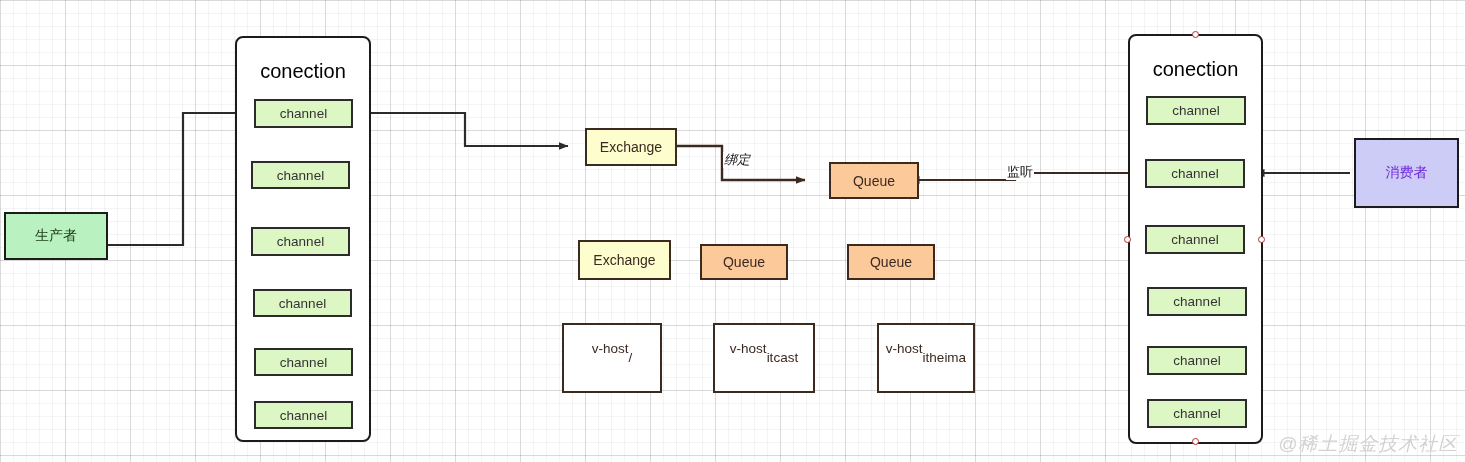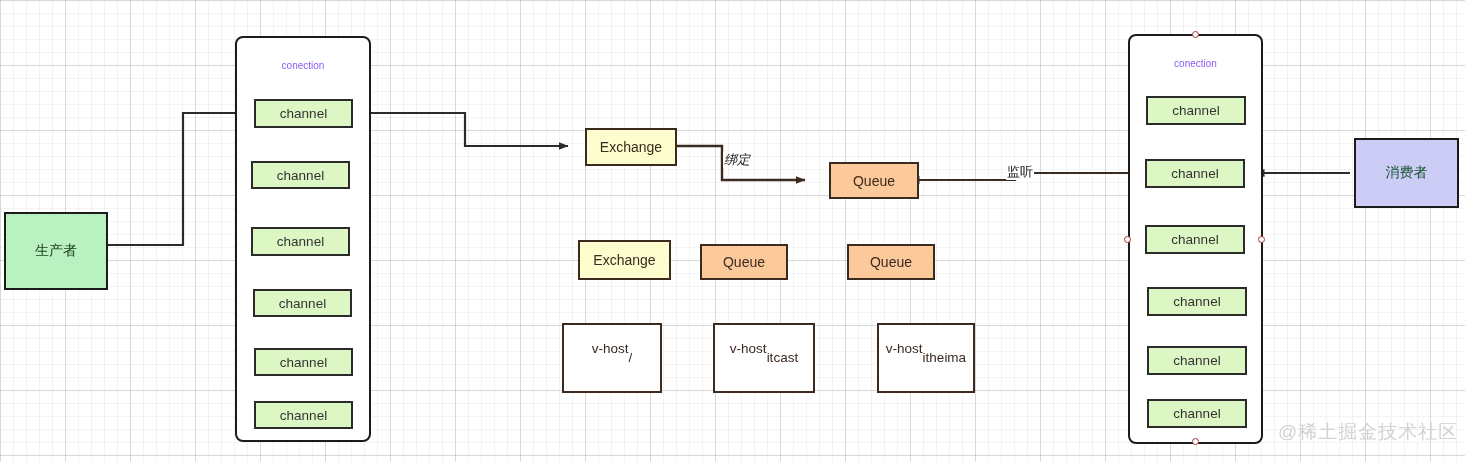--- a/index.html
+++ b/index.html
@@ -24,21 +24,21 @@
   .box{position:absolute;box-sizing:border-box;display:flex;align-items:center;justify-content:center;}
   .lbl{white-space:nowrap;}
 
   
   .conn-box{
     border:2px solid #1b1b1b;border-radius:8px;background:#ffffff;
     display:block;
   }
   .conn-title{
     position:absolute;left:0;right:0;top:22px;text-align:center;
-    font-size:10px;color:#8b5cf6;
+    font-size:20px;color:#000000;
   }
   .server-box{
     border:2px solid #3b2a20;background:#fa8e8e;border-radius:4px;display:block;
   }
   .server-title{
     position:absolute;left:0;right:0;top:22px;text-align:center;
     font-size:14.5px;color:#3b2a20;
   }
 
   
@@ -59,21 +59,21 @@
     font-size:13.5px;color:#3b2a20;
   }
   .vhost span{line-height:1.0;}
   .vhost .vh-top{margin-bottom:18px;}
   .producer{
     background:#b9f2c0;border:2px solid #1b1b1b;
     font-size:14px;color:#1b3a1b;
   }
   .consumer{
     background:#ccccf7;border:2px solid #1b1b1b;
-    font-size:14px;color:#14532d;
+    font-size:14px;color:#6d28d9;
   }
 
   
   .edge-label{
     position:absolute;background:#ffffff;
     font-size:13px;color:#111;padding:0 1px;line-height:16px;
     white-space:nowrap;
   }
 
   
@@ -202,26 +202,26 @@
   </div>
   <div class="box channel" style="left:1147px;top:399px;width:100px;height:29px;">
     <span class="lbl">channel</span>
   </div>
 
   <div class="handle" style="left:1192px;top:31px;"></div>
   <div class="handle" style="left:1124px;top:236px;"></div>
   <div class="handle" style="left:1258px;top:236px;"></div>
   <div class="handle" style="left:1192px;top:438px;"></div>
 
-  <div class="box producer" style="left:4px;top:212px;width:104px;height:78px;">
+  <div class="box producer" style="left:4px;top:212px;width:104px;height:48px;">
     <span class="lbl">生产者</span>
   </div>
 
   <div class="box consumer" style="left:1354px;top:138px;width:105px;height:70px;">
     <span class="lbl">消费者</span>
   </div>
 
   <div class="edge-label" style="left:723px;top:152px;font-style:italic;">绑定</div>
   <div class="edge-label" style="left:1006px;top:164px;">监听</div>
 
-  <div class="watermark" style="left:1278px;top:419px;">@稀土掘金技术社区</div>
+  <div class="watermark" style="left:1278px;top:431px;font-style:italic;">@稀土掘金技术社区</div>
 
 </div>
 
 </body></html>

